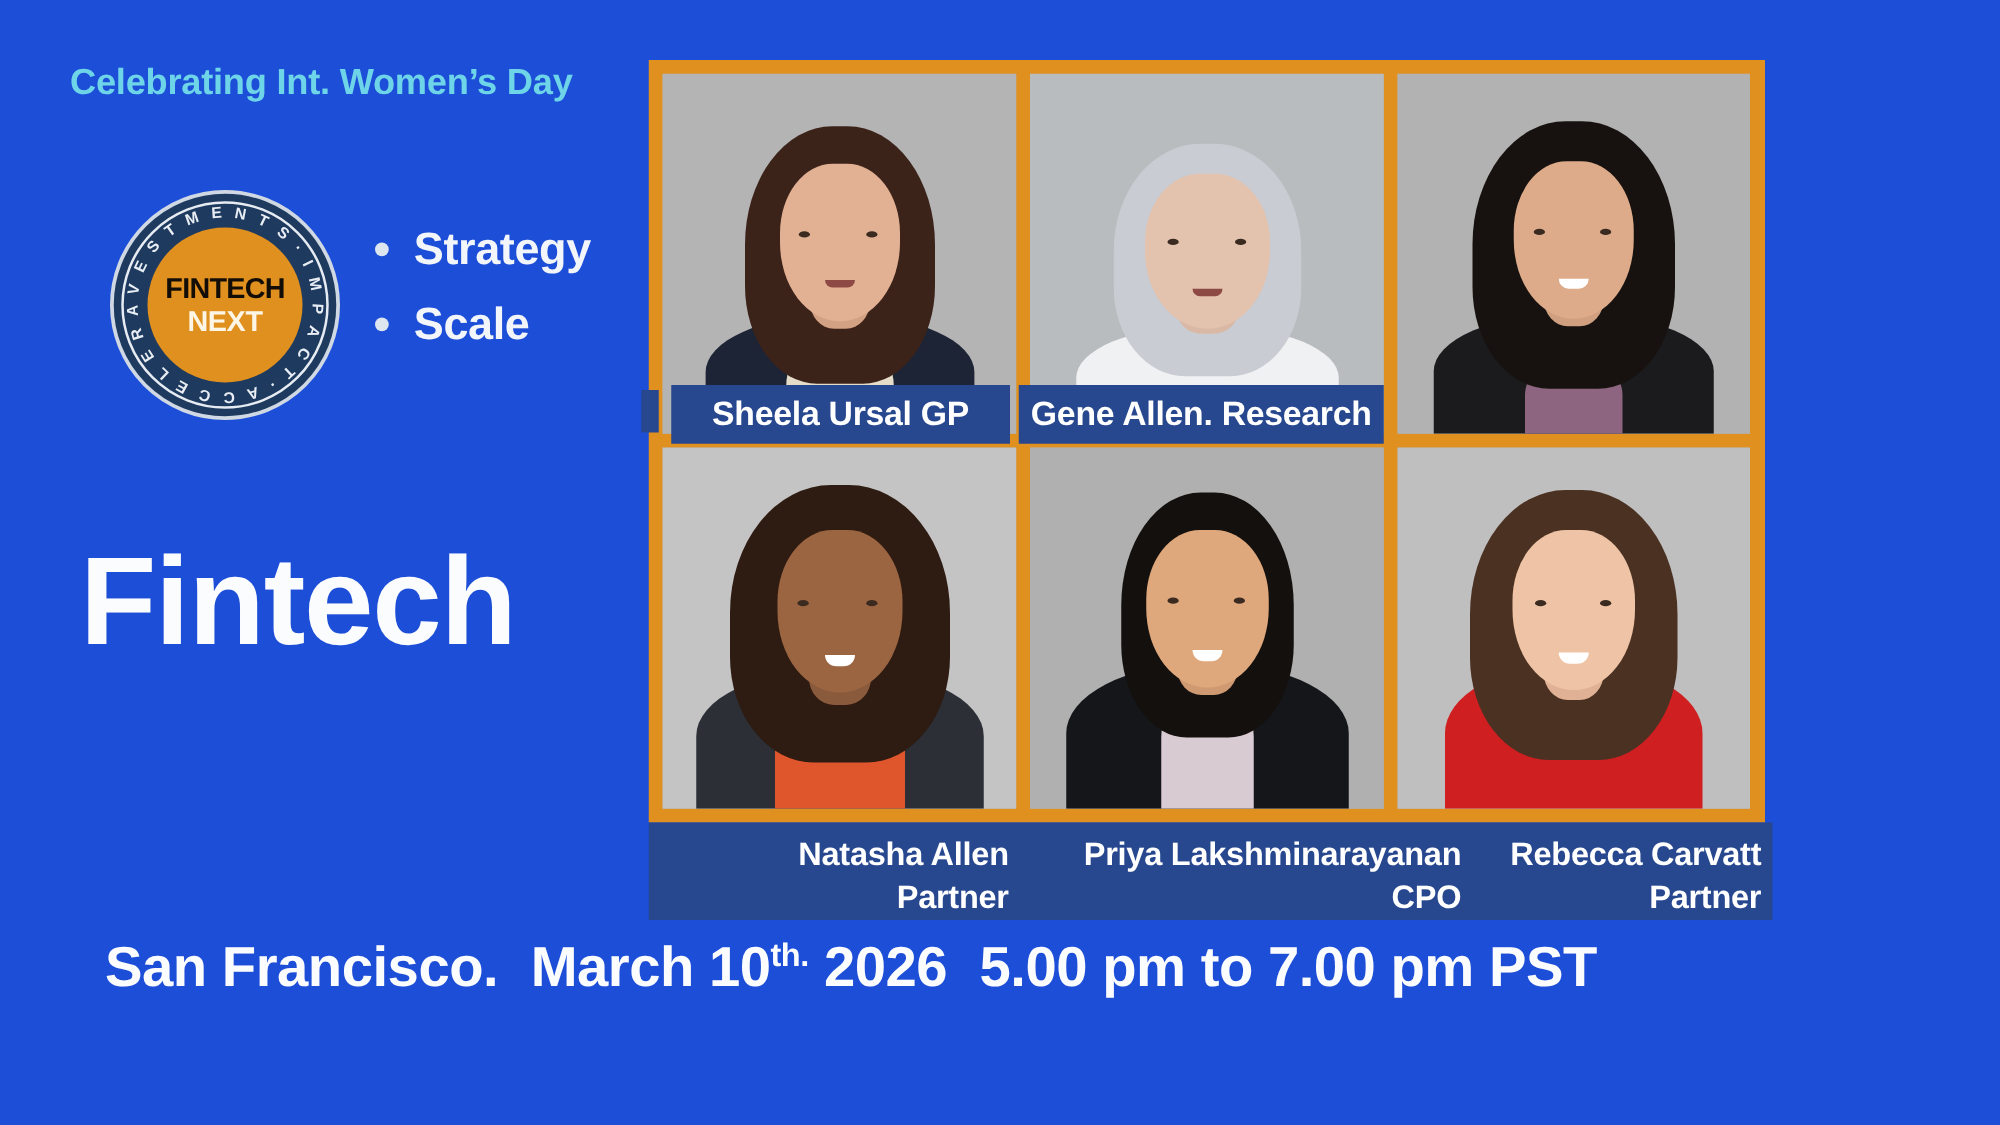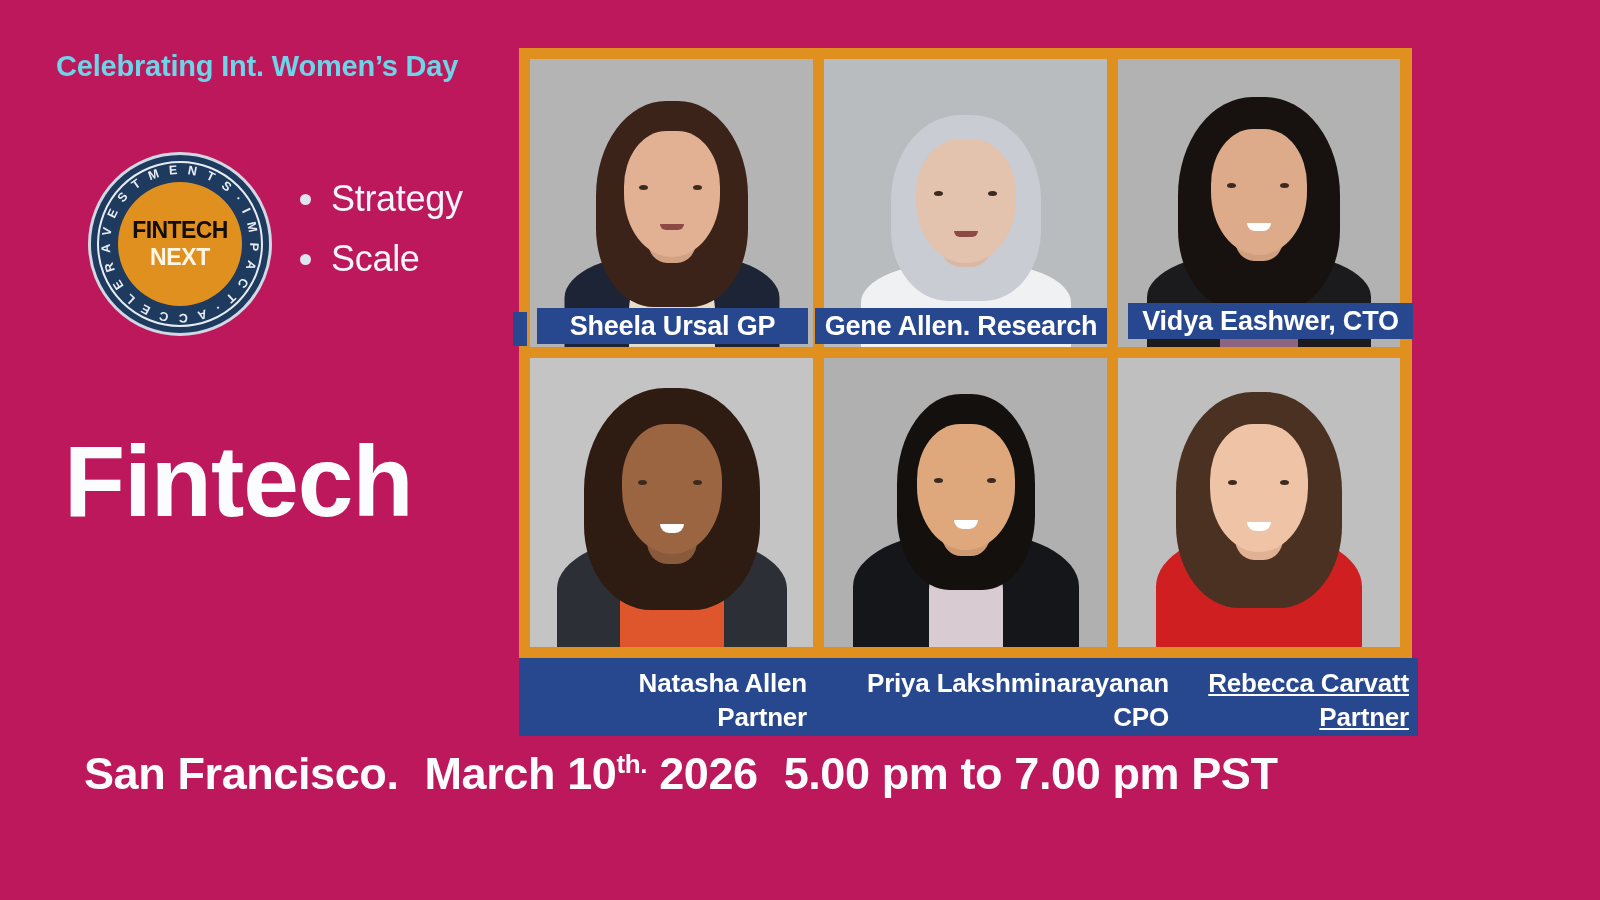--- a/index.html
+++ b/index.html
@@ -5,21 +5,21 @@
   * { margin:0; padding:0; box-sizing:border-box; }
   html, body {
     width:1600px; height:900px;
     background:#123055;
     font-family:"Liberation Sans", sans-serif;
     overflow:hidden;
   }
   #poster {
     position:relative;
     width:1600px; height:900px;
-    background:#be185d;
+    background:#1d4ed8;
   }
 
   
   .tagline {
     position:absolute; left:56px; top:50px;
     font-size:29px; font-weight:bold;
     color:#6ed4e8; letter-spacing:-0.2px;
     white-space:nowrap;
   }
 
@@ -63,21 +63,21 @@
     font-size:12.5px; font-weight:bold;
     letter-spacing:3.1px;
   }
 
   .bullets {
     position:absolute; left:300px; top:178px;
     list-style:none;
   }
   .bullets li {
     display:flex; align-items:center;
-    font-size:36px; font-weight:normal;
+    font-size:36px; font-weight:bold;
     color:#f2f5f9;
     margin-bottom:18px;
     letter-spacing:-0.3px;
   }
   .bullets li .dot {
     width:11px; height:11px; border-radius:50%;
     background:#dde6ef; margin-right:20px; flex:0 0 auto;
   }
 
   .headline {
@@ -150,21 +150,21 @@
   .namebar {
     position:absolute;
     background:#27478f;
     color:#ffffff;
     font-weight:bold;
     display:flex; align-items:center; justify-content:center;
     text-align:center;
     white-space:nowrap;
     overflow:hidden;
   }
-  .namebar.top-bar { height:36px; font-size:27px; letter-spacing:-0.2px; }
+  .namebar.top-bar { height:47px; font-size:27px; letter-spacing:-0.2px; }
   .nb1 { left:537px; top:308px; width:271px; }
   .nb2 { left:815px; top:308px; width:292px; }
   .nb3 { left:1128px; top:303px; width:285px; }
 
   .left-tab {
     position:absolute; left:513px; top:312px;
     width:14px; height:34px; background:#27478f;
   }
 
   .bottom-bar {
@@ -173,21 +173,21 @@
     background:#27478f;
   }
   .bottom-bar .bn {
     position:absolute; top:8px;
     color:#ffffff; font-weight:bold;
     font-size:26px; line-height:1.32;
     text-align:right; letter-spacing:-0.2px;
   }
   .bn1 { left:28px;  width:260px; }
   .bn2 { left:295px; width:355px; }
-  .bn3 { left:650px; width:240px;text-decoration:underline; }
+  .bn3 { left:650px; width:240px; }
 </style>
 </head>
 <body>
 
 <div id="poster">
 
   <div class="tagline">Celebrating Int. Women’s Day</div>
 
   <div class="logo-wrap">
     <div class="logo-ring"></div>
@@ -308,21 +308,20 @@
           <div class="p-eye" style="left:162px;top:122px"></div>
           <div class="p-mouth" style="top:164px;background:#fff;height:9px"></div>
         </div>
       </div>
     </div>
   </div>
 
   <div class="left-tab"></div>
   <div class="namebar top-bar nb1">Sheela Ursal GP</div>
   <div class="namebar top-bar nb2">Gene Allen. Research</div>
-  <div class="namebar top-bar nb3">Vidya Eashwer, CTO</div>
 
   <div class="bottom-bar">
     <div class="bn bn1">
       <div>Natasha Allen</div>
       <div>Partner</div>
     </div>
     <div class="bn bn2">
       <div>Priya Lakshminarayanan</div>
       <div>CPO</div>
     </div>

